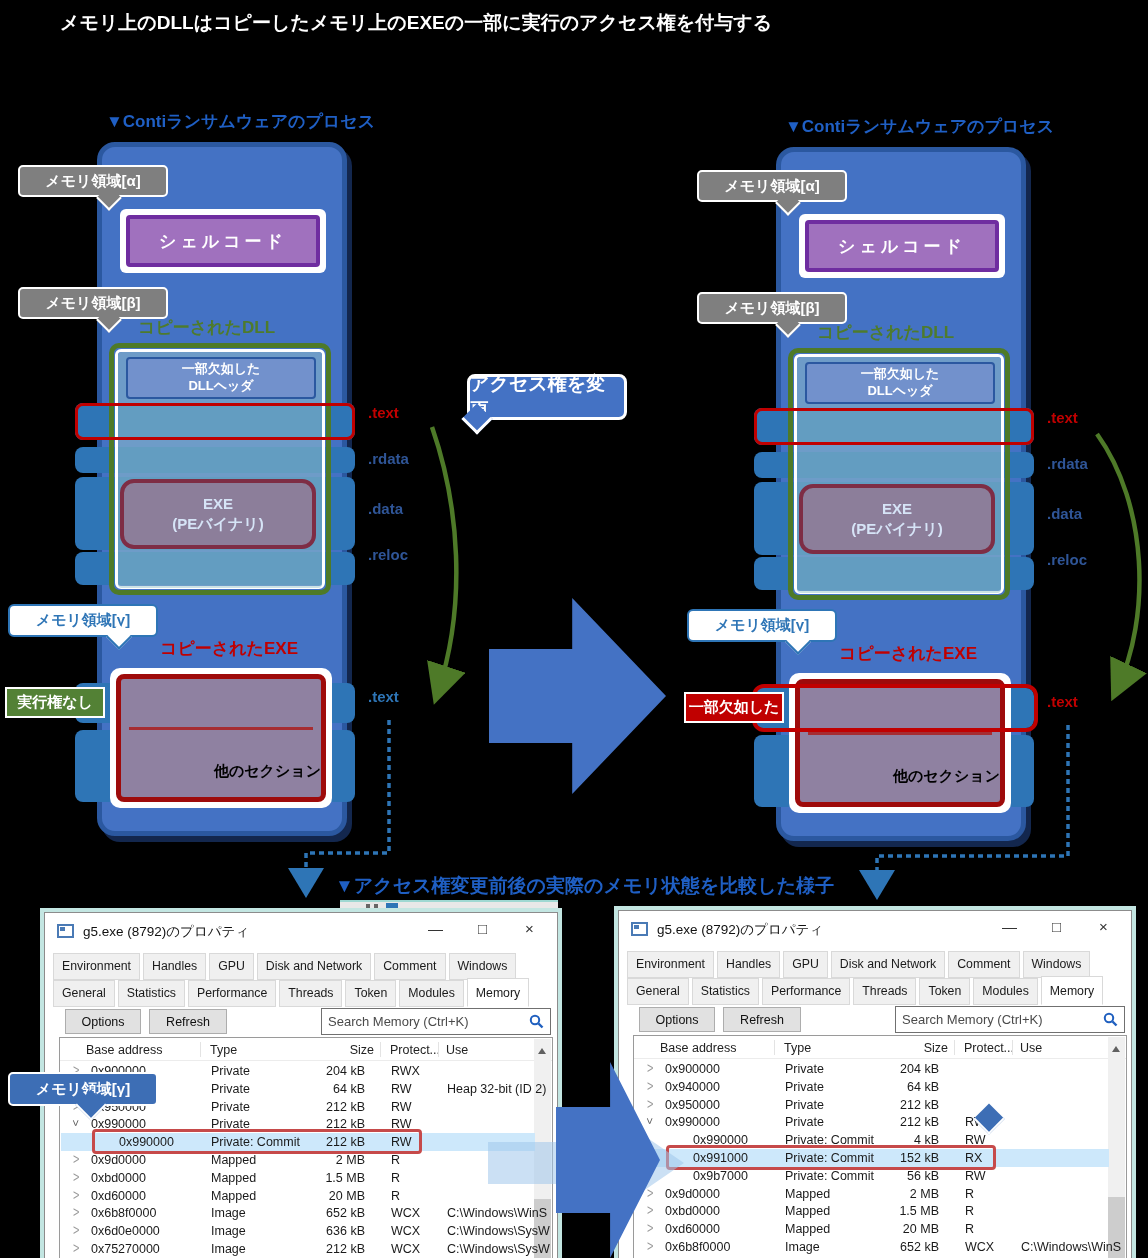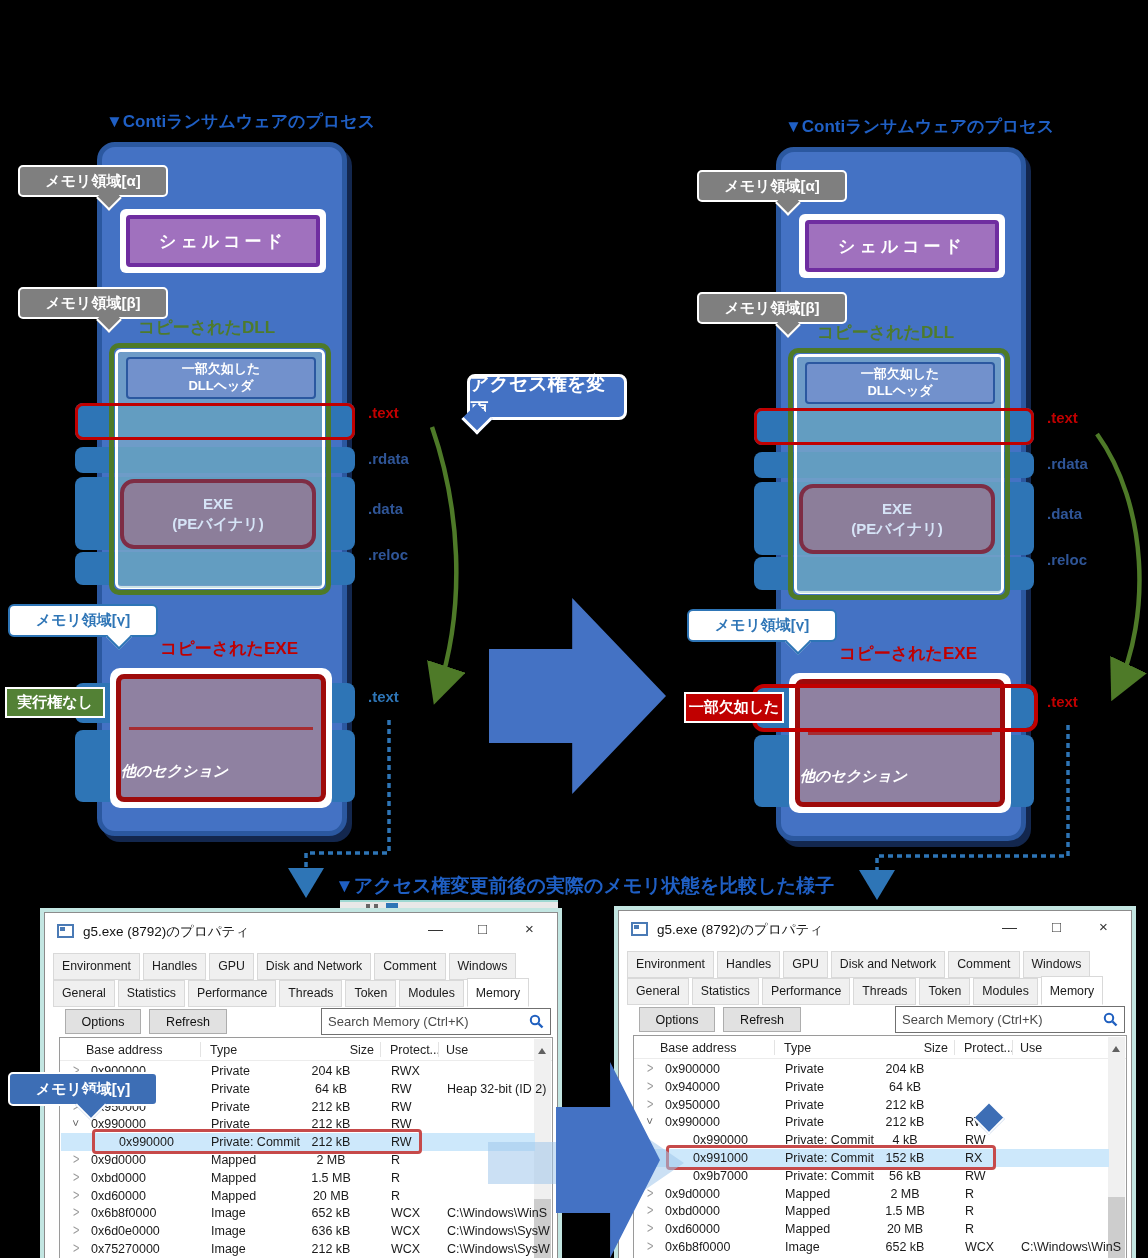--- a/index.html
+++ b/index.html
@@ -38,21 +38,21 @@
             font-size:15px; text-align:center; line-height:1.35; z-index:3;
             display:flex; flex-direction:column; justify-content:center; }
   .slbl { font-weight:bold; font-size:15px; z-index:3; }
   .red  { color:#C00000; } .blu { color:#2F5597; } .blu2 { color:#2E75B6; }
   .exbadge { width:100px; height:31px; border:2px solid #fff; color:#fff; font-weight:bold; font-size:15px;
              display:flex; align-items:center; justify-content:center; z-index:4; }
   .green-bg { background:#538135; } .redfill-bg { background:#C00000; }
   .exe2-ring { background:#fff; border-radius:10px; z-index:2; }
   .exe2 { position:absolute; inset:6px; background:#8F81A1; border:5px solid #9E0B0B; border-radius:8px; }
   .exe2-line { position:absolute; left:8px; right:8px; top:48px; height:2.5px; background:rgba(170,30,30,.85); }
-  .others { position:absolute; left:0; right:0; bottom:16px; color:#ffffff; font-weight:bold; font-size:15px; text-align:left;font-style:italic; }
+  .others { position:absolute; left:0; right:0; bottom:16px; color:#000000; font-weight:bold; font-size:15px; text-align:right; }
   .redoutline { border:4px solid #C00000; border-radius:12px; z-index:4; }
   .bluecall { background:#4472C4; border:3px solid #fff; border-radius:8px; color:#fff; font-weight:bold;
               font-size:19px; display:flex; align-items:center; justify-content:center; z-index:6; }
   .bluetail { width:22px; height:22px; background:#4472C4; border-right:3px solid #fff; border-bottom:3px solid #fff;
               transform:rotate(45deg); z-index:6; }
   .cmp-h { color:#1F5FC4; font-size:19px; font-weight:bold; z-index:6; }
   .arrow-big { background:#4472C4; clip-path:polygon(0 26%,47% 26%,47% 0,100% 50%,47% 100%,47% 74%,0 74%); z-index:5; }
   .arrow-big2 { background:#4472C4; clip-path:polygon(0 23%,52% 23%,52% 0,100% 50%,52% 100%,52% 77%,0 77%); z-index:7; }
   .arrow-band { background:rgba(160,198,235,.55); clip-path:polygon(0 20%,74% 20%,74% 0,100% 50%,74% 100%,74% 80%,0 80%); z-index:7; }
   .overlay { position:absolute; left:0; top:0; z-index:6; pointer-events:none; }
@@ -76,38 +76,39 @@
   .th { position:absolute; top:5px; font-size:12.5px; color:#222; white-space:nowrap; }
   .hsep { position:absolute; top:4px; height:15px; width:1px; background:#e3e3e3; }
   .hline { position:absolute; left:0; right:0; top:22px; height:1px; background:#ececec; }
   .trow { position:absolute; left:1px; width:474px; height:18px; font-size:12.5px; color:#1a1a1a; }
   .trow.sel { background:#cde8fb; }
   .trow span { position:absolute; top:2px; white-space:nowrap; }
   .chev { left:12px; color:#9a9a9a; font-size:11px; transform:scaleY(1.3); }
   .chev.exp { transform:rotate(90deg); color:#555; }
   .c-addr { left:30px; } .c-addr.child { left:58px; }
   .c-type { left:150px; }
-  .c-size { left:226px; width:88px; text-align:center; }
+  .c-size { left:216px; width:88px; text-align:right; }
   .c-prot { left:330px; }
   .c-use { left:386px; }
   .rowbox { position:absolute; left:32px; width:330px; height:25px; border:3.5px solid #c64a4a; border-radius:4px; z-index:8; }
   .sb { position:absolute; right:1px; top:1px; bottom:1px; width:17px; background:#f0f0f0; }
   .sb-up { position:absolute; top:5px; left:4px; width:0; height:0; border:4.5px solid transparent; border-bottom:6px solid #606060; }
   .sb-thumb { position:absolute; left:0; width:17px; background:#cdcdcd; }
   .dcall { background:#3D6EB5; border:2px solid #fff; border-radius:5px; color:#fff; font-weight:bold;
            display:flex; flex-direction:column; align-items:center; justify-content:center; z-index:9; }
   .dtail { width:22px; height:22px; background:#3D6EB5; border-right:2px solid #fff; border-bottom:2px solid #fff;
            transform:rotate(45deg); z-index:9; }
   .frag { background:#e8e8e8; border-top:2px solid #9fd8d2; z-index:4; }
 </style>
 </head>
 <body>
 
 <div class="canvas">
 
+  <div class="d page-title" style="left:60px;top:10px">メモリ上のDLLはコピーしたメモリ上のEXEの一部に実行のアクセス権を付与する</div>
 
   <div class="d proc-h" style="left:106px;top:110px">▼Contiランサムウェアのプロセス</div>
   <div class="d proc" style="left:97px;top:142px"></div>
 
   <div class="d gcall" style="left:18px;top:165px">メモリ領域[α]</div>
   <div class="d gtail" style="left:100px;top:189px"></div>
   <div class="d shell-o" style="left:120px;top:209px">
     <div class="shell-i">シェルコード</div>
   </div>
 

